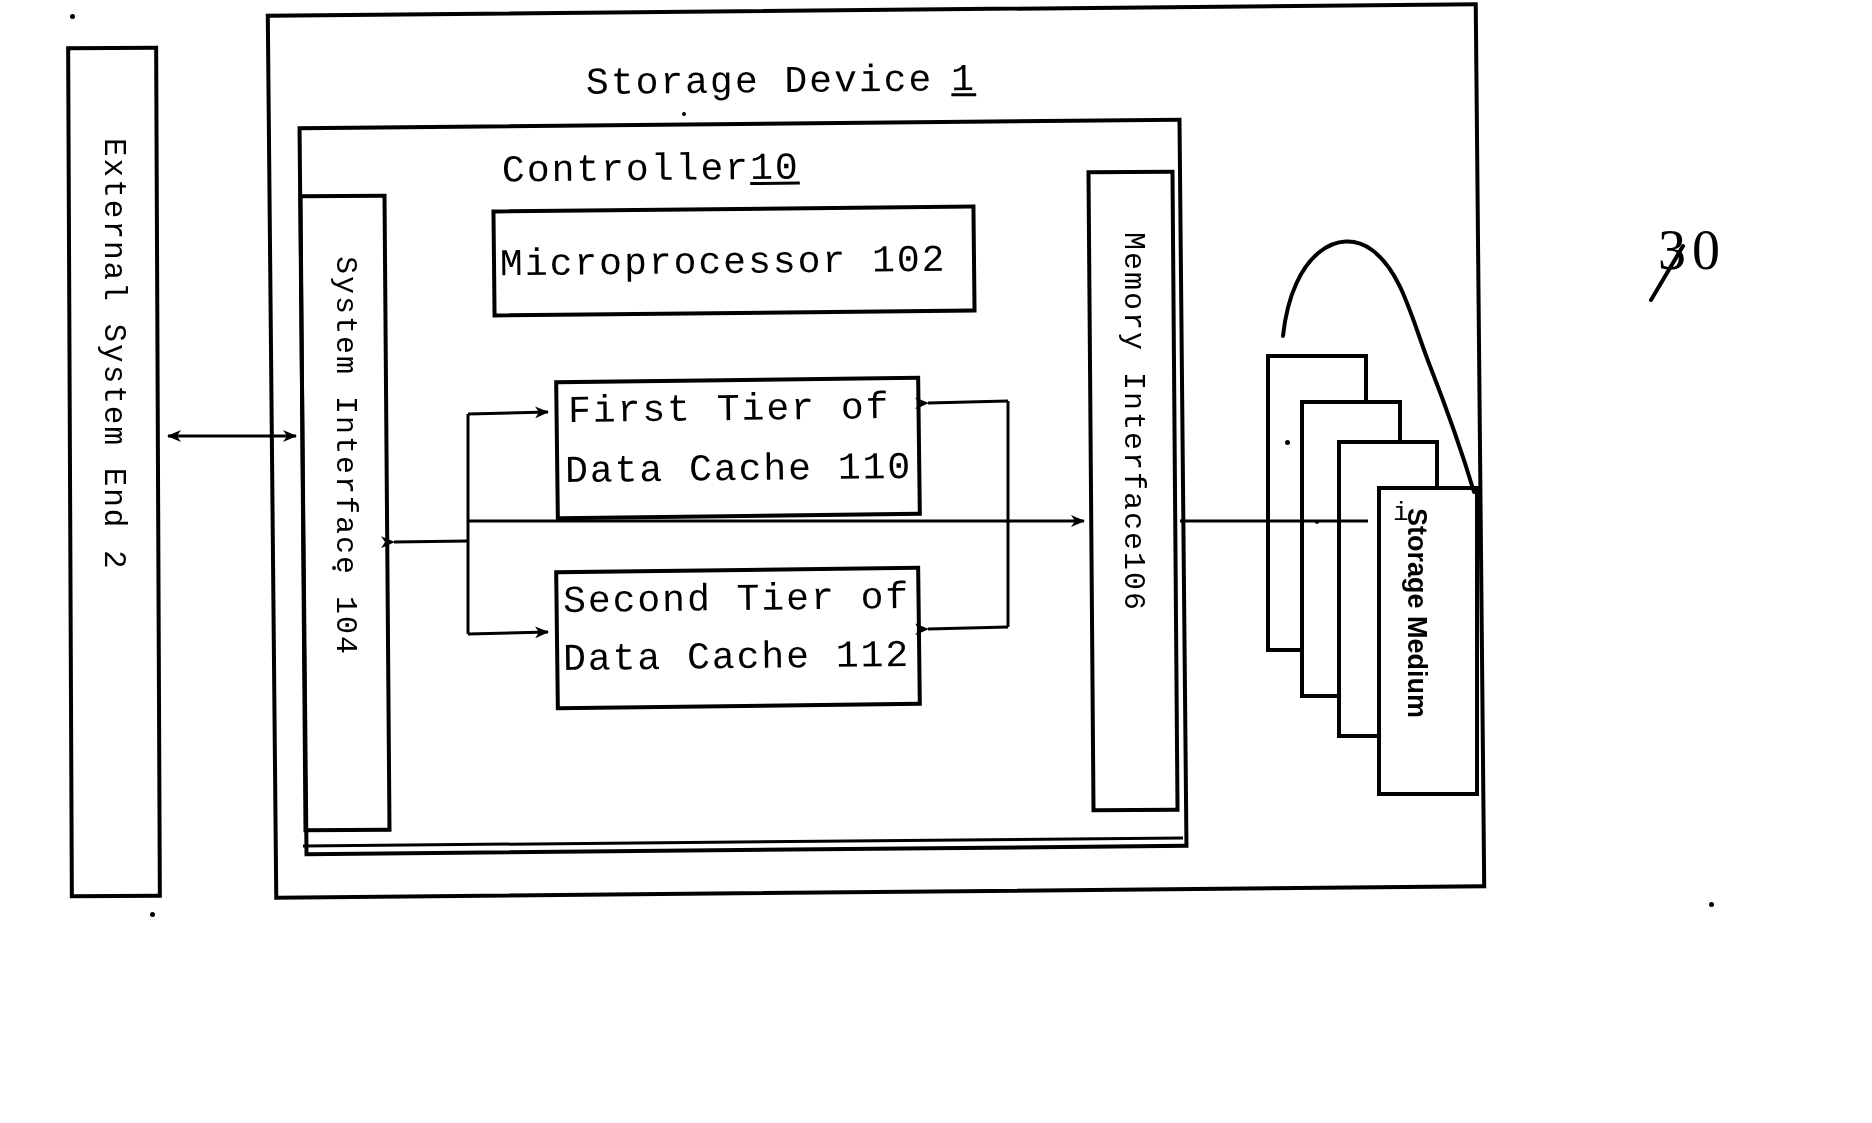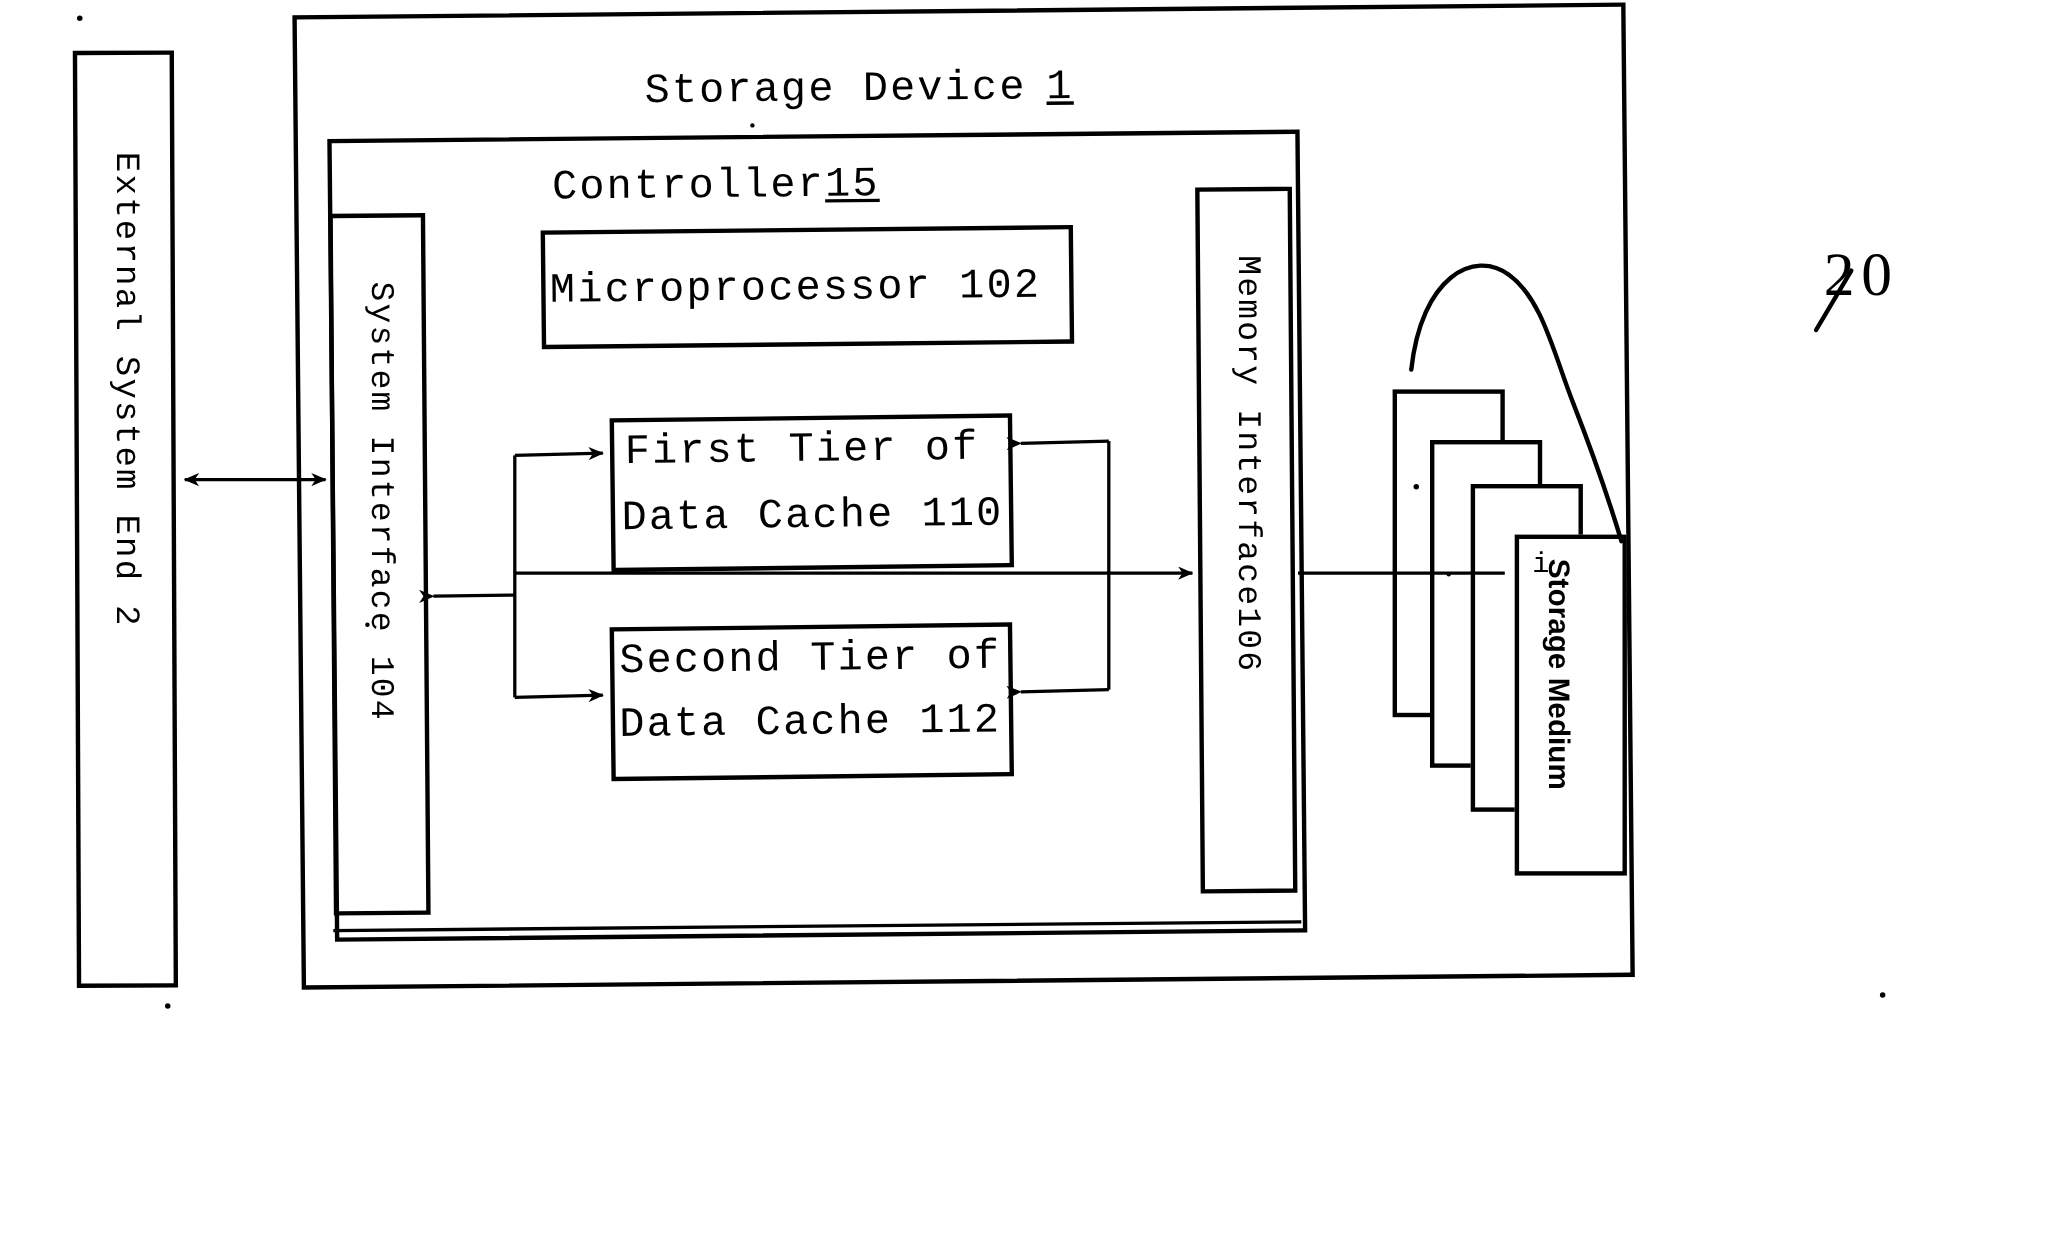--- a/index.html
+++ b/index.html
@@ -53,21 +53,21 @@
 
   <div class="box" style="left:270px;top:8px;width:1212px;height:886px;border-width:4px;
               transform:rotate(-0.55deg);"></div>
   <div class="lbl" style="left:586px;top:60px;font-size:38px;transform:rotate(-0.55deg);">
     <span>Storage Device</span><span style="display:inline-block;width:18px;"></span><span class="u">1</span>
   </div>
 
   <div class="box" style="left:301px;top:122px;width:884px;height:730px;border-width:4px;
               transform:rotate(-0.55deg);"></div>
   <div class="lbl" style="left:502px;top:148px;font-size:38px;transform:rotate(-0.55deg);">
-    <span>Controller</span><span class="u">15</span>
+    <span>Controller</span><span class="u">10</span>
   </div>
 
   <div class="box" style="left:301px;top:194px;width:88px;height:638px;border-width:4px;
               transform:rotate(-0.45deg);"></div>
   <div class="vtext" style="left:362px;top:256px;font-size:30px;
               transform:rotate(90deg);">System Interface 104</div>
 
   <div class="box" style="left:1089px;top:170px;width:88px;height:642px;border-width:4px;
               transform:rotate(-0.45deg);"></div>
   <div class="vtext" style="left:1150px;top:232px;font-size:30px;
@@ -90,21 +90,21 @@
   <div class="box" style="left:1266px;top:354px;width:102px;height:298px;border-width:4px;"></div>
   <div class="box" style="left:1300px;top:400px;width:102px;height:298px;border-width:4px;
               background:#fff;"></div>
   <div class="box" style="left:1337px;top:440px;width:102px;height:298px;border-width:4px;
               background:#fff;"></div>
   <div class="box" style="left:1377px;top:486px;width:102px;height:310px;border-width:4px;
               background:#fff;"></div>
   <div class="medium-lbl" style="left:1432px;top:508px;transform:rotate(90deg);">Storage Medium</div>
   <div class="lbl" style="left:1393px;top:498px;font-size:26px;">i</div>
 
-  <div class="num20" style="left:1658px;top:218px;">20</div>
+  <div class="num20" style="left:1658px;top:218px;">30</div>
 
   <svg class="overlay" viewBox="0 0 1872 1123" preserveAspectRatio="none">
     <defs>
       <marker id="arrR" markerWidth="14" markerHeight="12" refX="13" refY="6" orient="auto" markerUnits="userSpaceOnUse">
         <path d="M0,0 L14,6 L0,12 L4,6 Z" fill="#000"></path>
       </marker>
       <marker id="arrL" markerWidth="14" markerHeight="12" refX="1" refY="6" orient="auto" markerUnits="userSpaceOnUse">
         <path d="M14,0 L0,6 L14,12 L10,6 Z" fill="#000"></path>
       </marker>
     </defs>

